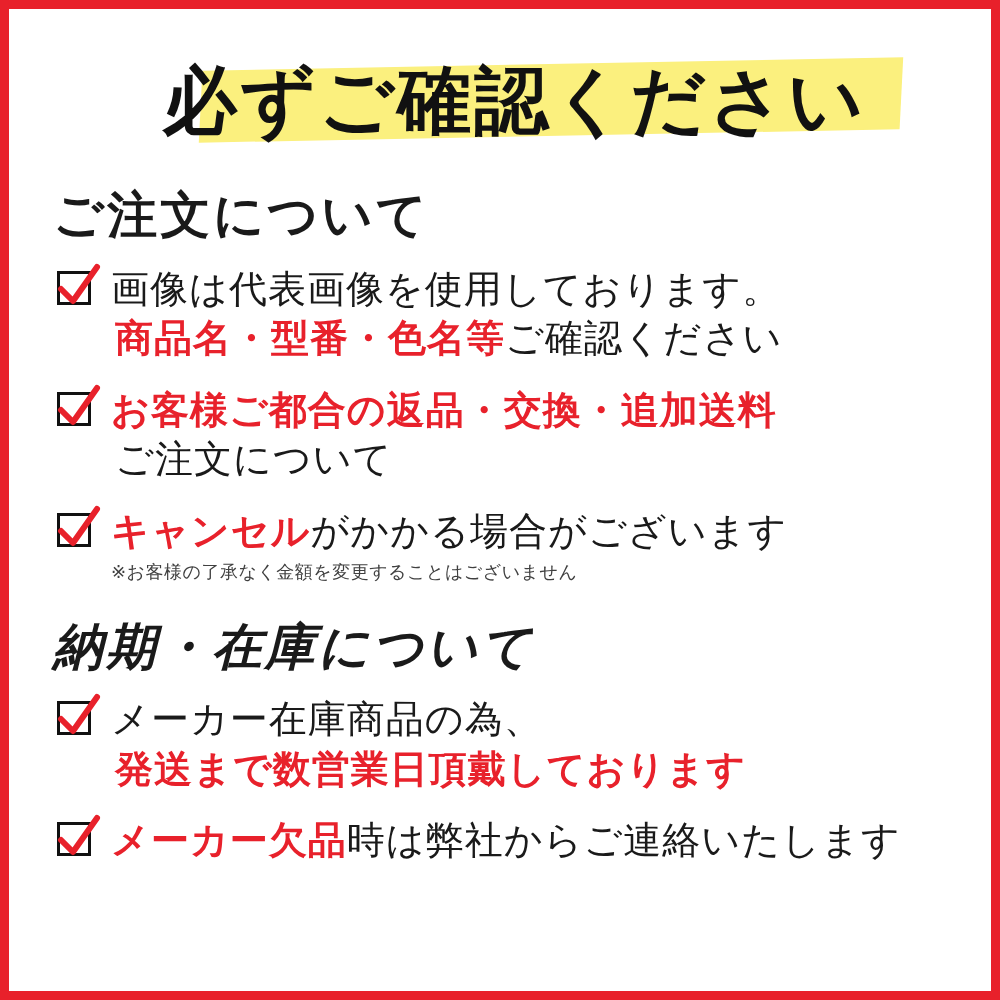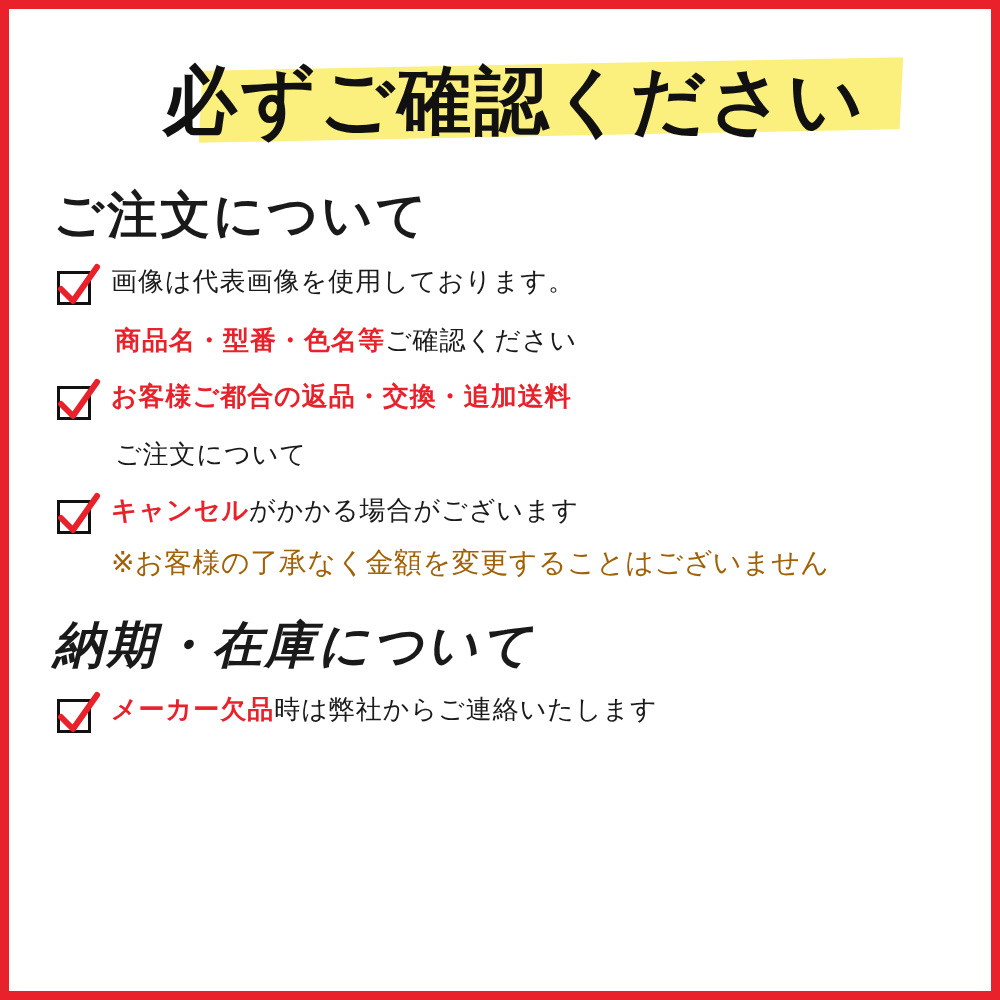--- a/index.html
+++ b/index.html
@@ -102,42 +102,41 @@
     left: -2px;
     top: -8px;
     width: 46px;
     height: 46px;
   }
   .item-lines {
     flex: 1 1 auto;
     min-width: 0;
   }
   .line {
-    font-size: 26px;
+    font-size: 38px;
     line-height: 1.30;
     letter-spacing: 1px;
     color: #1a1a1a;
     white-space: nowrap;
   }
   .line.red, .seg.red {
     color: #e8212b;
   }
   .line.bold, .seg.bold {
     font-weight: bold;
   }
   .line.indent {
     padding-left: 4px;
-    margin-top: 25px;
   }
   .note {
-    font-size: 28px;
+    font-size: 18px;
     line-height: 1.35;
-    color: #a16207;
+    color: #404040;
     letter-spacing: 0.5px;
-    margin-top: 16px;
+    margin-top: 4px;
     white-space: nowrap;
   }
   .seg { display: inline; }
 </style>
 </head>
 <body>
 
 <div class="frame-top"></div>
 <div class="frame-bottom"></div>
 <div class="frame-left"></div>
@@ -190,18 +189,30 @@
       </div>
       <div class="section-heading second">納期・在庫について</div>
       <div class="item">
         <span class="check-icon">
           <span class="box"></span>
           <svg viewBox="0 0 46 46">
             <path d="M6 26 L18 38 L42 4" fill="none" stroke="#e8212b" stroke-width="6" stroke-linecap="round" stroke-linejoin="round"></path>
           </svg>
         </span>
         <div class="item-lines">
+          <div class="line">メーカー在庫商品の為、</div>
+          <div class="line indent red bold">発送まで数営業日頂戴しております</div>
+        </div>
+      </div>
+      <div class="item">
+        <span class="check-icon">
+          <span class="box"></span>
+          <svg viewBox="0 0 46 46">
+            <path d="M6 26 L18 38 L42 4" fill="none" stroke="#e8212b" stroke-width="6" stroke-linecap="round" stroke-linejoin="round"></path>
+          </svg>
+        </span>
+        <div class="item-lines">
           <div class="line"><span class="seg red bold">メーカー欠品</span><span class="seg">時は弊社からご連絡いたします</span></div>
         </div>
       </div>
     </div>
 
 </div>
 
 </body></html>

